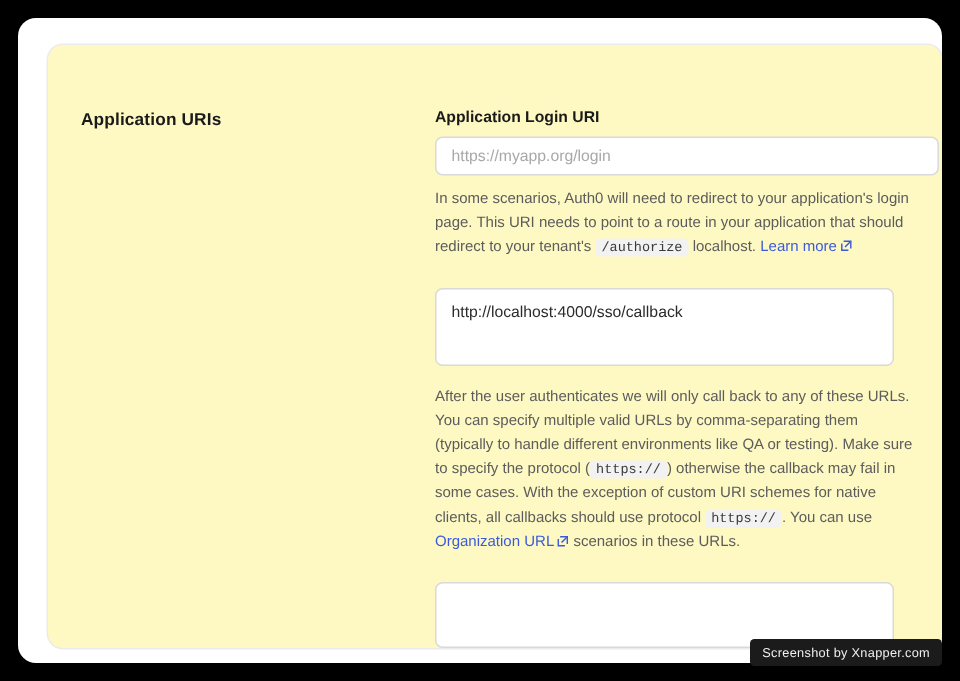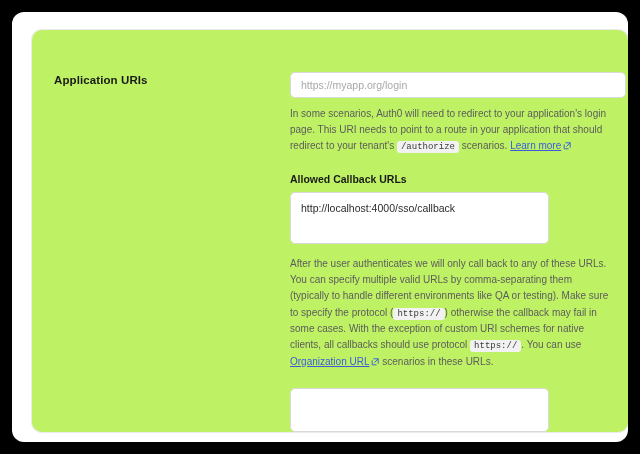--- a/index.html
+++ b/index.html
@@ -28,21 +28,21 @@
     background: #ffffff;
     border-radius: 12px;
     overflow: hidden;
   }
   #panel {
     position: absolute;
     left: 20px;
     top: 18px;
     width: 596px;
     height: 402px;
-    background: #bef264;
+    background: #fef9c3;
     border-radius: 10px;
     box-shadow: 0 0 0 1px #ebebeb;
     box-sizing: border-box;
     padding: 24px 20px 0 22px;
     display: flex;
   }
   .left-col {
     width: 236px;
     flex: 0 0 236px;
     padding-top: 20px;
@@ -75,21 +75,21 @@
     font-size: 10.5px;
     color: #2b2b2b;
     padding: 2px 10px;
     outline: none;
   }
   .text-input::placeholder {
     color: #a8a8a8;
   }
   .text-area {
     box-sizing: border-box;
-    width: 259px;
+    width: 306px;
     border: 1px solid #d9d9d9;
     border-radius: 5px;
     background: #ffffff;
     font-family: "Liberation Sans", sans-serif;
     font-size: 10.5px;
     color: #2b2b2b;
     padding: 8px 10px;
     outline: none;
     resize: none;
     line-height: 1.5;
@@ -105,21 +105,20 @@
     font-family: "Liberation Mono", monospace;
     font-size: 9px;
     background: #f2f2f2;
     border-radius: 3px;
     padding: 1px 4px;
     color: #3a3a3a;
     margin-top: 47px;
   }
   .link {
     color: #3b5bdb;
-    text-decoration: underline;
     cursor: pointer;
   }
   .ext-icon {
     display: inline-block;
     width: 8px;
     height: 8px;
     margin-left: 2px;
     vertical-align: -1px;
   }
   .ext-icon svg { display: block; }
@@ -143,44 +142,45 @@
   <div id="card">
     <div id="panel">
 
       <div class="left-col">
         <div class="section-title">Application URIs</div>
       </div>
 
       <div class="right-col">
 
         <div class="block">
+          <div class="field-label">Application Login URI</div>
           <input class="text-input" type="text" placeholder="https://myapp.org/login" value="" style="">
           <div class="hint">
-            <span>In some scenarios, Auth0 will need to redirect to your application's login page. This URI needs to point to a route in your application that should redirect to your tenant's </span><span class="code">/authorize</span><span> scenarios. </span><a class="link">Learn more</a><span class="ext-icon"><svg viewBox="0 0 10 10" width="8" height="8">
+            <span>In some scenarios, Auth0 will need to redirect to your application's login page. This URI needs to point to a route in your application that should redirect to your tenant's </span><span class="code">/authorize</span><span> localhost. </span><a class="link">Learn more</a><span class="ext-icon"><svg viewBox="0 0 10 10" width="8" height="8">
                   <path d="M3 1h6v6" fill="none" stroke="#3b5bdb" stroke-width="1.2"></path>
                   <path d="M9 1L4.2 5.8" fill="none" stroke="#3b5bdb" stroke-width="1.2"></path>
                   <path d="M7 8.5H1.5V3" fill="none" stroke="#3b5bdb" stroke-width="1.2"></path>
                 </svg></span>
           </div>
         </div>
 
         <div class="block">
-          <div class="field-label">Allowed Callback URLs</div>
           <textarea class="text-area" rows="3" style="height: 52px;">http://localhost:4000/sso/callback</textarea>
           <div class="hint">
             <span>After the user authenticates we will only call back to any of these URLs. You can specify multiple valid URLs by comma-separating them (typically to handle different environments like QA or testing). Make sure to specify the protocol (</span><span class="code">https://</span><span>) otherwise the callback may fail in some cases. With the exception of custom URI schemes for native clients, all callbacks should use protocol </span><span class="code">https://</span><span>. You can use </span><a class="link">Organization URL</a><span class="ext-icon"><svg viewBox="0 0 10 10" width="8" height="8">
                   <path d="M3 1h6v6" fill="none" stroke="#3b5bdb" stroke-width="1.2"></path>
                   <path d="M9 1L4.2 5.8" fill="none" stroke="#3b5bdb" stroke-width="1.2"></path>
                   <path d="M7 8.5H1.5V3" fill="none" stroke="#3b5bdb" stroke-width="1.2"></path>
                 </svg></span><span> scenarios in these URLs.</span>
           </div>
         </div>
 
         <div class="block">
           <textarea class="text-area" rows="3" style="height: 44px;"></textarea>
           
         </div>
 
       </div>
     </div>
   </div>
 
+  <div id="watermark">Screenshot by Xnapper.com</div>
 </div>
 
 </body></html>

